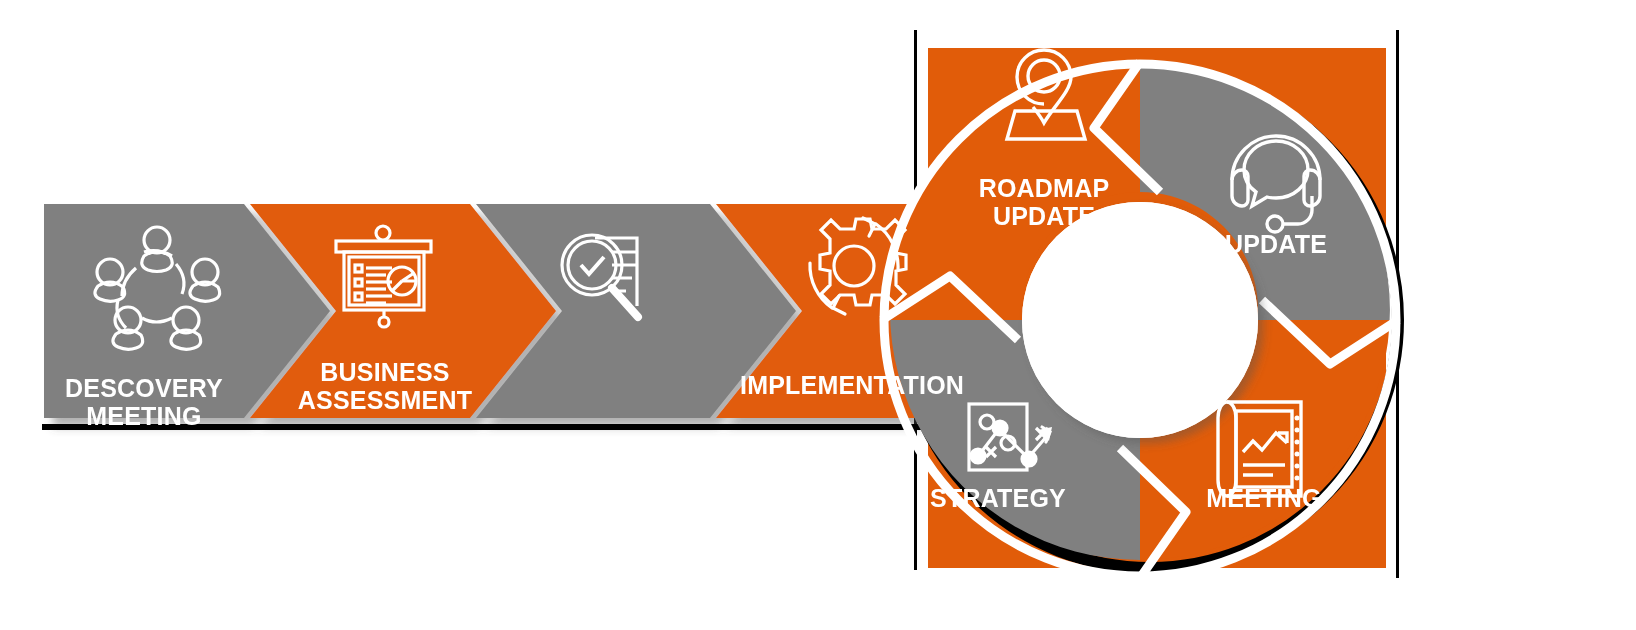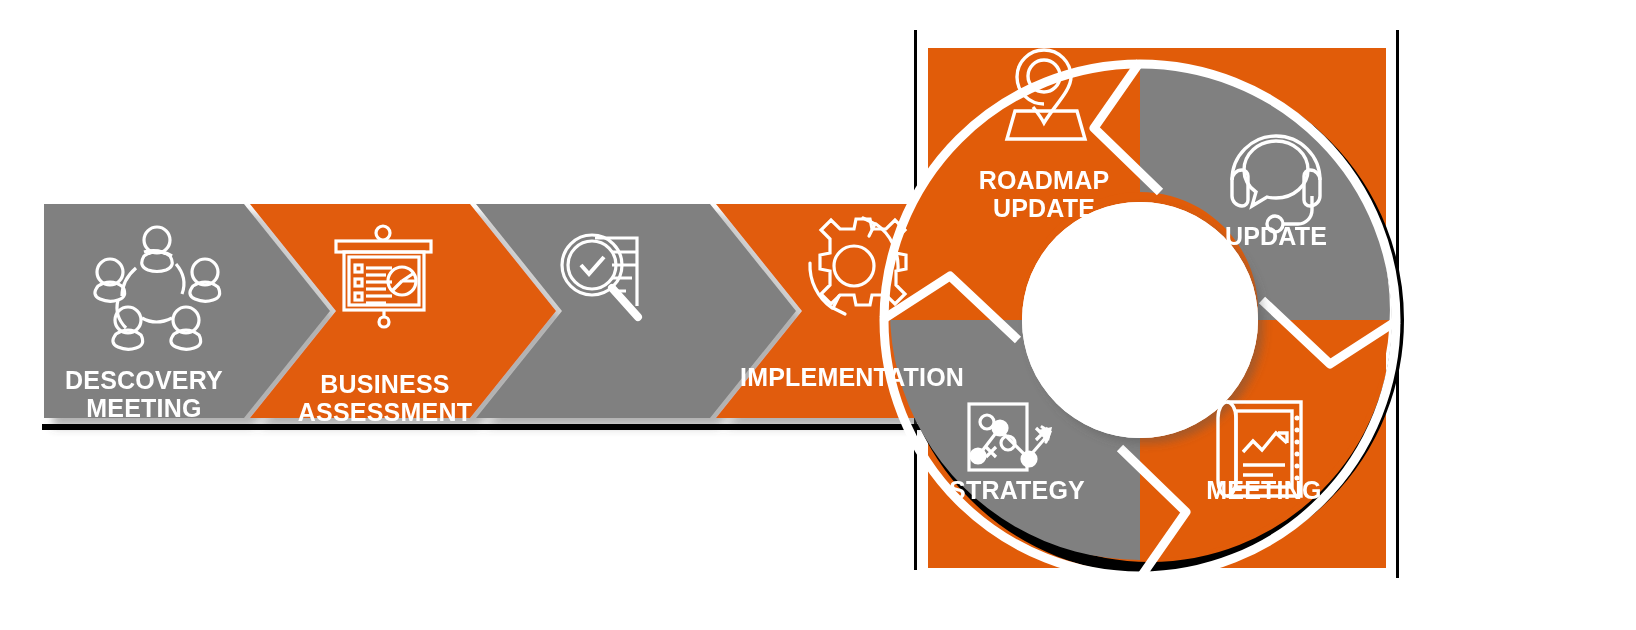--- a/index.html
+++ b/index.html
@@ -2,21 +2,21 @@
 <html><head>
 <meta charset="utf-8">
 <style>
   html,body{margin:0;padding:0;background:#ffffff;}
   body{width:1636px;height:630px;overflow:hidden;font-family:"Liberation Sans",sans-serif;}
   #stage{position:relative;width:1636px;height:630px;background:#ffffff;}
   #stage svg{position:absolute;left:0;top:0;}
   .lbl{
     position:absolute;color:#ffffff;font-weight:bold;text-align:center;
     font-family:"Liberation Sans",sans-serif;letter-spacing:.2px;line-height:1.12;
-    white-space:pre-line;pointer-events:none;
+    white-space:pre-line;pointer-events:none;margin-top:8px;
   }
   .lbl-chev{font-size:25px;}
   .lbl-quad{font-size:25px;}
 </style>
 </head>
 <body>
 
 <div id="stage">
 
   <svg width="1636" height="630" viewBox="0 0 1636 630">
@@ -168,28 +168,28 @@
       <path d="M1036,428 l12,12 M1048,428 l-12,12"></path>
       <path d="M986,447 l10,10 M996,447 l-10,10"></path>
       <path d="M1042,427 l8,5 l-4,10" stroke-linecap="round"></path>
       <path d="M1038,430 L1052,427 L1049,441 Z" fill="#fff" stroke="none"></path>
     </g>
   </svg>
 
   <div class="lbl lbl-chev" style="left:44px;top:366px;width:200px;">DESCOVERY
 MEETING</div>
 
-  <div class="lbl lbl-chev" style="left:265px;top:370px;width:240px;">BUSINESS
+  <div class="lbl lbl-chev" style="left:265px;top:350px;width:240px;">BUSINESS
 ASSESSMENT</div>
 
 
   <div class="lbl lbl-chev" style="left:740px;top:363px;width:220px;">IMPLEMENTATION</div>
 
   <div class="lbl lbl-quad" style="left:964px;top:166px;width:160px;">ROADMAP
 UPDATE</div>
 
   <div class="lbl lbl-quad" style="left:1196px;top:222px;width:160px;">UPDATE</div>
 
   <div class="lbl lbl-quad" style="left:1184px;top:476px;width:160px;">MEETING</div>
 
-  <div class="lbl lbl-quad" style="left:918px;top:476px;width:160px;padding-left:19px;">STRATEGY</div>
+  <div class="lbl lbl-quad" style="left:918px;top:476px;width:160px;">STRATEGY</div>
 
 </div>
 
 </body></html>

